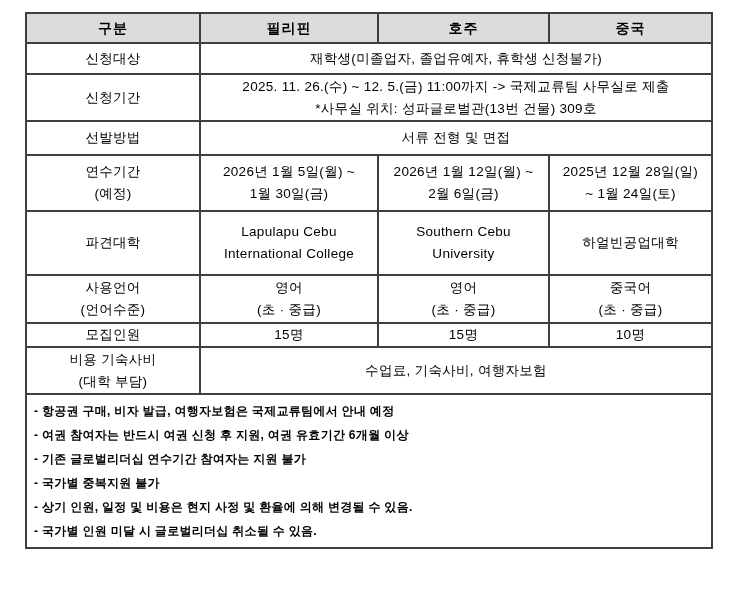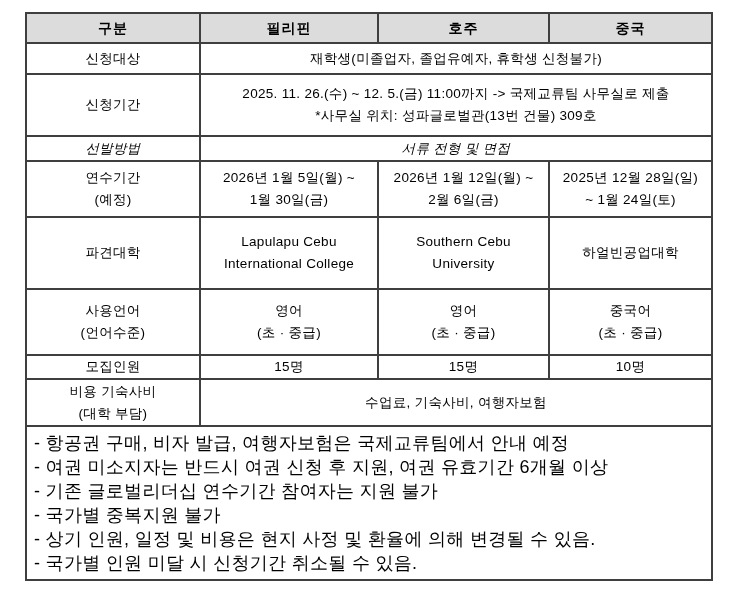--- a/index.html
+++ b/index.html
@@ -36,39 +36,40 @@
     overflow:hidden;
   }
   .program th{
     background:var(--header-bg);
     font-size:14px;
     font-weight:bold;
     letter-spacing:1px;
   }
   tr.h-header{height:30px;}
   tr.h-eligibility{height:31px;}
-  tr.h-period{height:62px;}
-  tr.h-selection{height:25px;font-style:italic;}
+  tr.h-period{height:47px;}
+  tr.h-selection{height:34px;}
   tr.h-duration{height:56px;margin-left:44px;}
-  tr.h-university{height:72px;}
-  tr.h-language{height:66px;}
+  tr.h-university{height:64px;}
+  tr.h-language{height:48px;}
   tr.h-capacity{height:18px;}
   tr.h-costinc{height:47px;}
   tr.h-costexc{height:46px;}
   tr.h-notes{height:148px;}
   td.notes-cell{
     text-align:left;
     padding:4px 6px 4px 7px;
     line-height:24px;
     white-space:normal;
   }
   .note-line{
     line-height:24px;
-    font-size:18px;
+    font-size:12px;
     letter-spacing:0.3px;
+    font-weight:bold;
   }
 </style>
 </head>
 <body>
 
 <table class="program">
   <colgroup>
     <col style="width:174px">
     <col style="width:178px">
     <col style="width:171px">
@@ -140,21 +141,21 @@
   <tr class="h-costinc">
     <td>비용 기숙사비
 (대학 부담)</td>
     <td colspan="3">수업료, 기숙사비, 여행자보험</td>
   </tr>
 
 
   <tr class="h-notes">
     <td colspan="4" class="notes-cell">
       <div class="note-line">- 항공권 구매, 비자 발급, 여행자보험은 국제교류팀에서 안내 예정</div>
-      <div class="note-line">- 여권 미소지자는 반드시 여권 신청 후 지원, 여권 유효기간 6개월 이상</div>
+      <div class="note-line">- 여권 참여자는 반드시 여권 신청 후 지원, 여권 유효기간 6개월 이상</div>
       <div class="note-line">- 기존 글로벌리더십 연수기간 참여자는 지원 불가</div>
       <div class="note-line">- 국가별 중복지원 불가</div>
       <div class="note-line">- 상기 인원, 일정 및 비용은 현지 사정 및 환율에 의해 변경될 수 있음.</div>
-      <div class="note-line">- 국가별 인원 미달 시 신청기간 취소될 수 있음.</div>
+      <div class="note-line">- 국가별 인원 미달 시 글로벌리더십 취소될 수 있음.</div>
     </td>
   </tr>
 </tbody>
   </table>
 
 </body></html>

